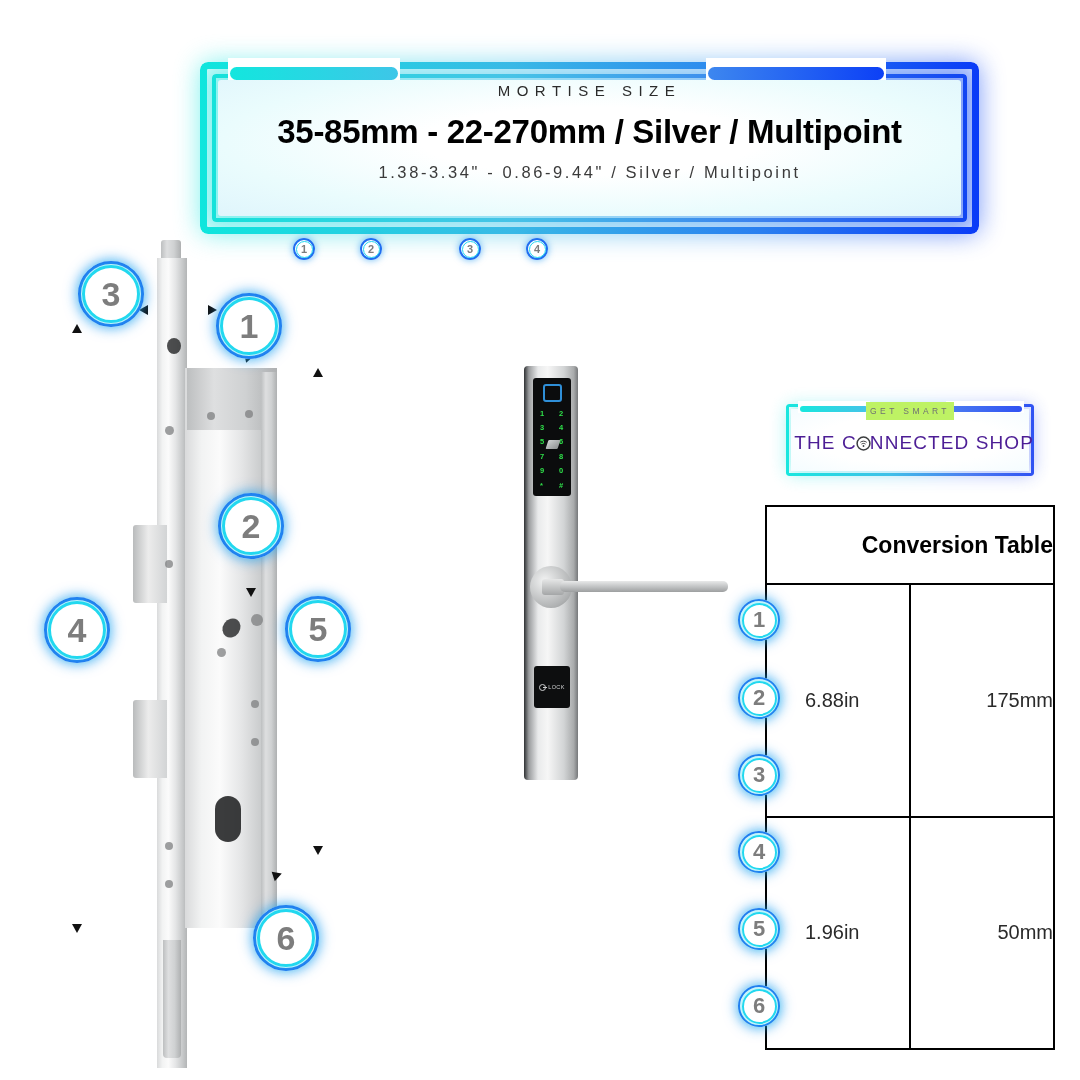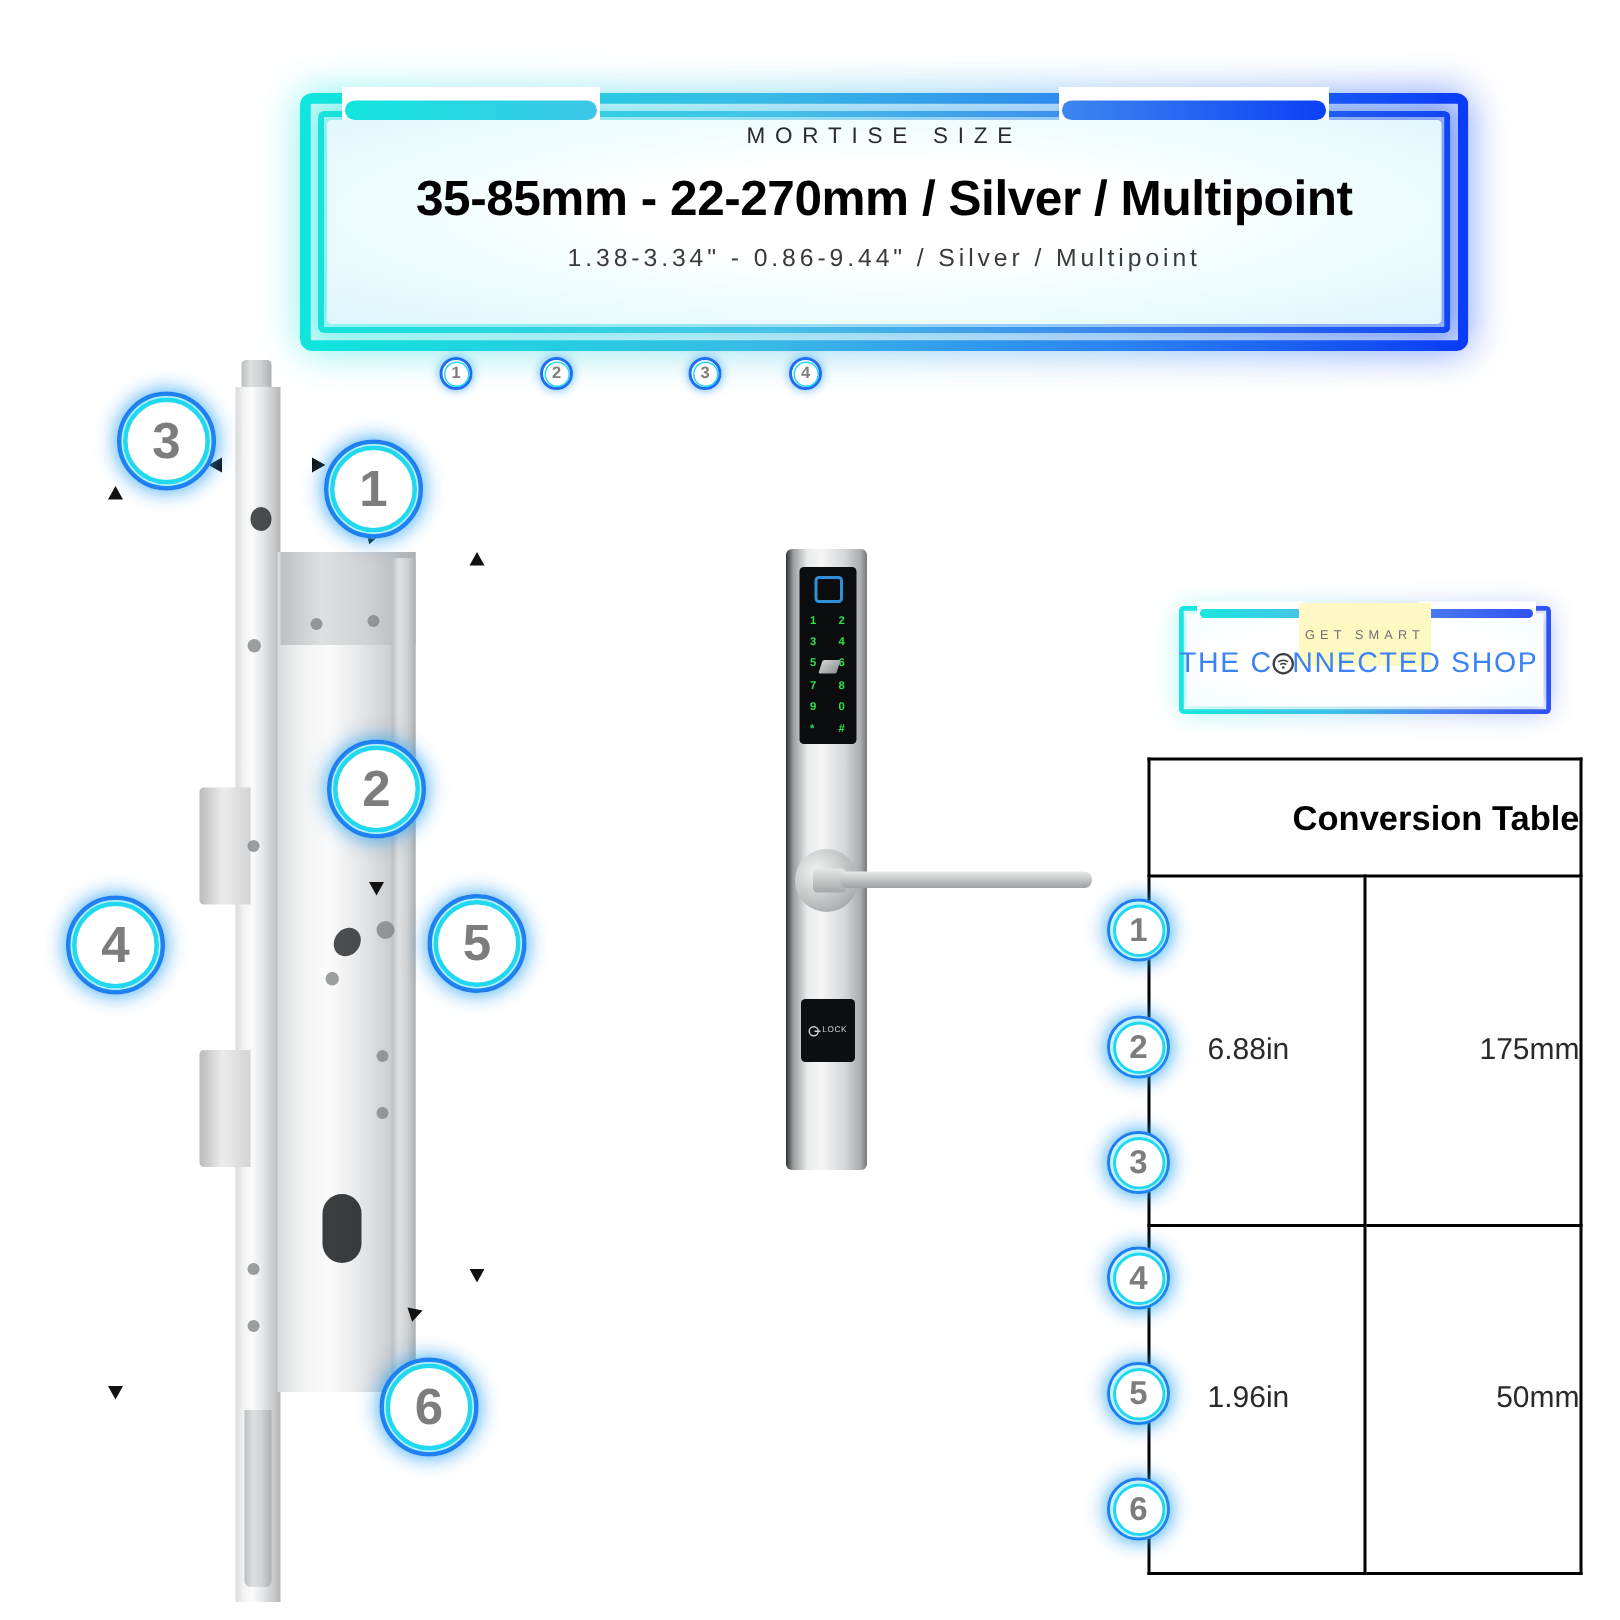--- a/index.html
+++ b/index.html
@@ -175,23 +175,23 @@
     -webkit-mask-composite:xor; mask-composite:exclude;
   }
   .logo-notch{ position:absolute; top:-3px; height:12px; background:#fff; }
   .logo-notch.l{ left:12px; width:72px; }
   .logo-notch.r{ left:160px; width:78px; }
   .logo-cap{ position:absolute; top:2px; height:6px; border-radius:3px; }
   .logo-cap.l{ left:14px; width:68px; background:linear-gradient(90deg,#19e7de,#45c3e8); }
   .logo-cap.r{ left:162px; width:74px; background:linear-gradient(90deg,#4b7cf1,#3052f3); }
   .logo-inner{ position:absolute; inset:5px; background:radial-gradient(ellipse at 50% 50%,#fff 55%, #f4fcff 100%); }
   #logo-tagline{ position:absolute; left:0; right:0; top:-2px; text-align:center;
-     font-size:8.5px; letter-spacing:3.4px; color:#6f7173; background:#fef9c3; padding:16px 4px; width:max-content; margin:0 auto; }
-  #logo-name-row{ position:absolute; left:0; right:0; top:28px; text-align:left;
-     font-size:19px; letter-spacing:1.1px; color:#3b82f6; white-space:nowrap; }
+     font-size:8.5px; letter-spacing:3.4px; color:#6f7173; background:#bef264; padding:4px 4px; width:max-content; margin:0 auto; }
+  #logo-name-row{ position:absolute; left:0; right:0; top:28px; text-align:right;
+     font-size:19px; letter-spacing:1.1px; color:#4c1d95; white-space:nowrap; }
   .logo-wifi{ display:inline-block; width:15px; height:15px; position:relative; vertical-align:-2px; margin:0 -1px; }
   .logo-wifi svg{ position:absolute; left:0; top:0; }
 
   
   #conversion-table{ position:absolute; left:765px; top:505px; width:290px; height:545px; }
   .ct{ width:100%; height:100%; border-collapse:collapse; table-layout:fixed; }
   .ct td{ border:2.5px solid #000; text-align:right; font-size:20px; color:#2a2a2a; }
   #ct-title-cell{ font-size:23px; font-weight:700; color:#000; height:78px; }
   .ct .inch{ text-align:left; padding-left:38px; }
   .ct-badges{ position:absolute; left:-27px; top:0; width:54px; height:100%; }

